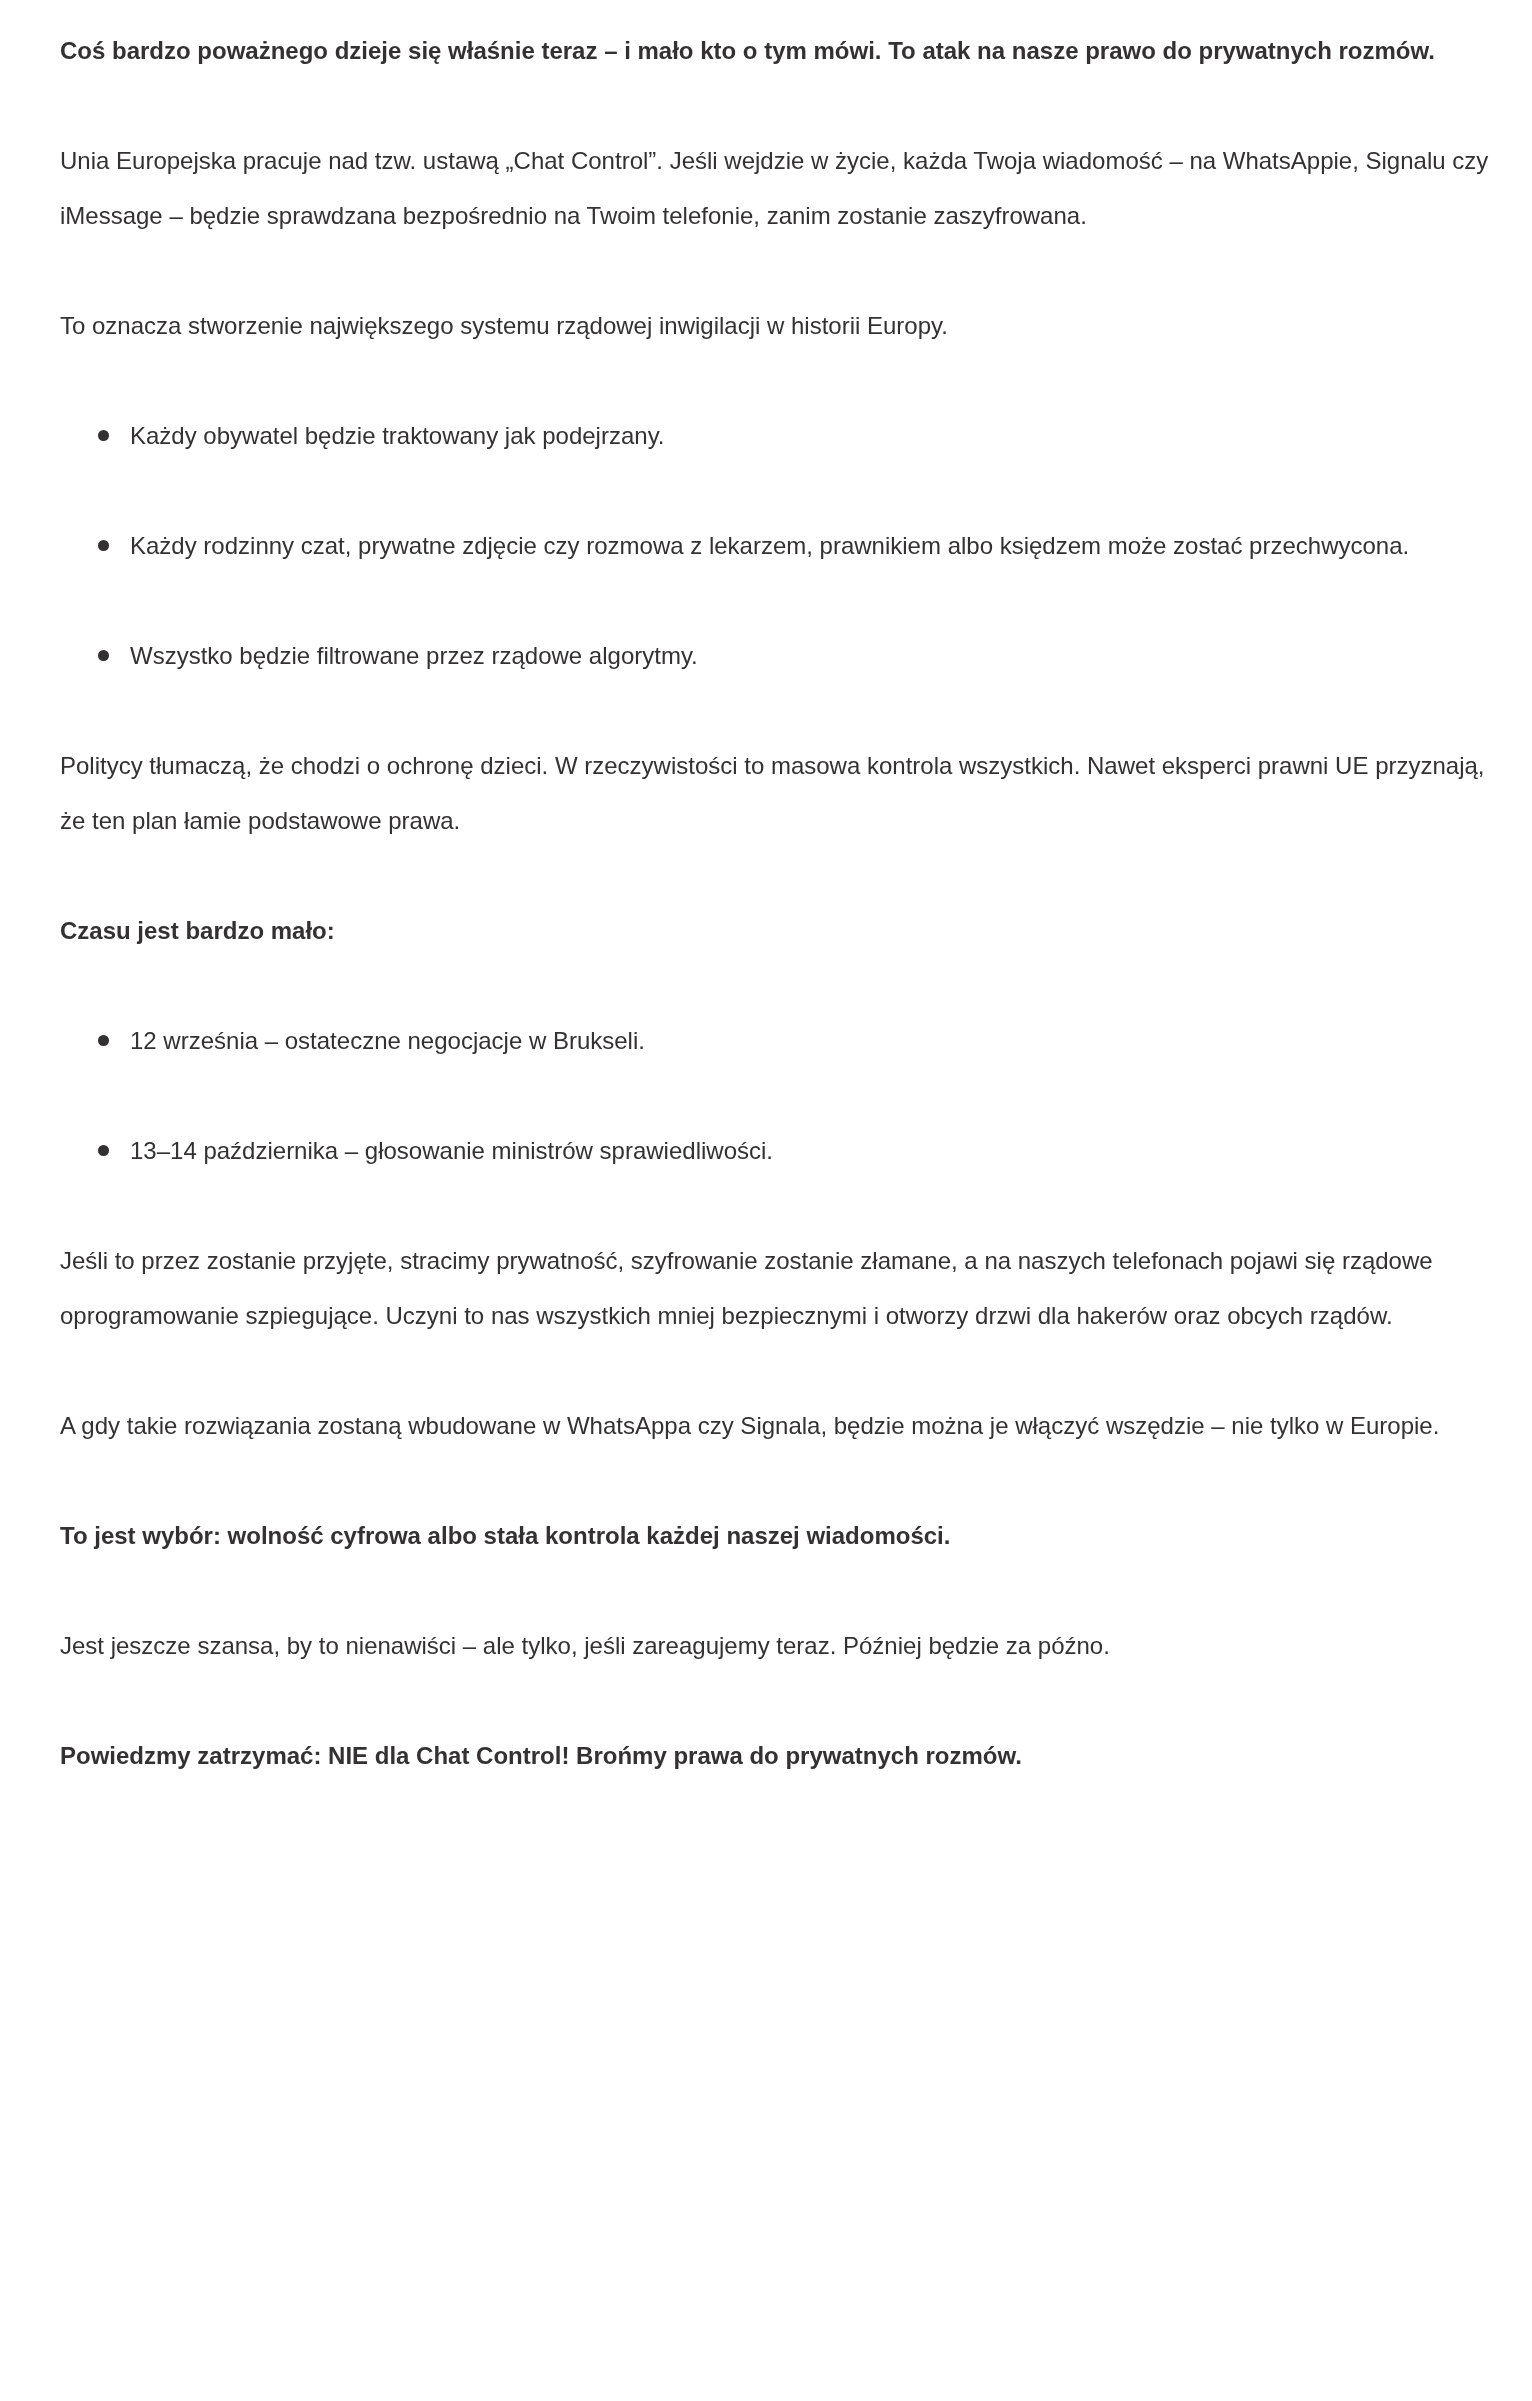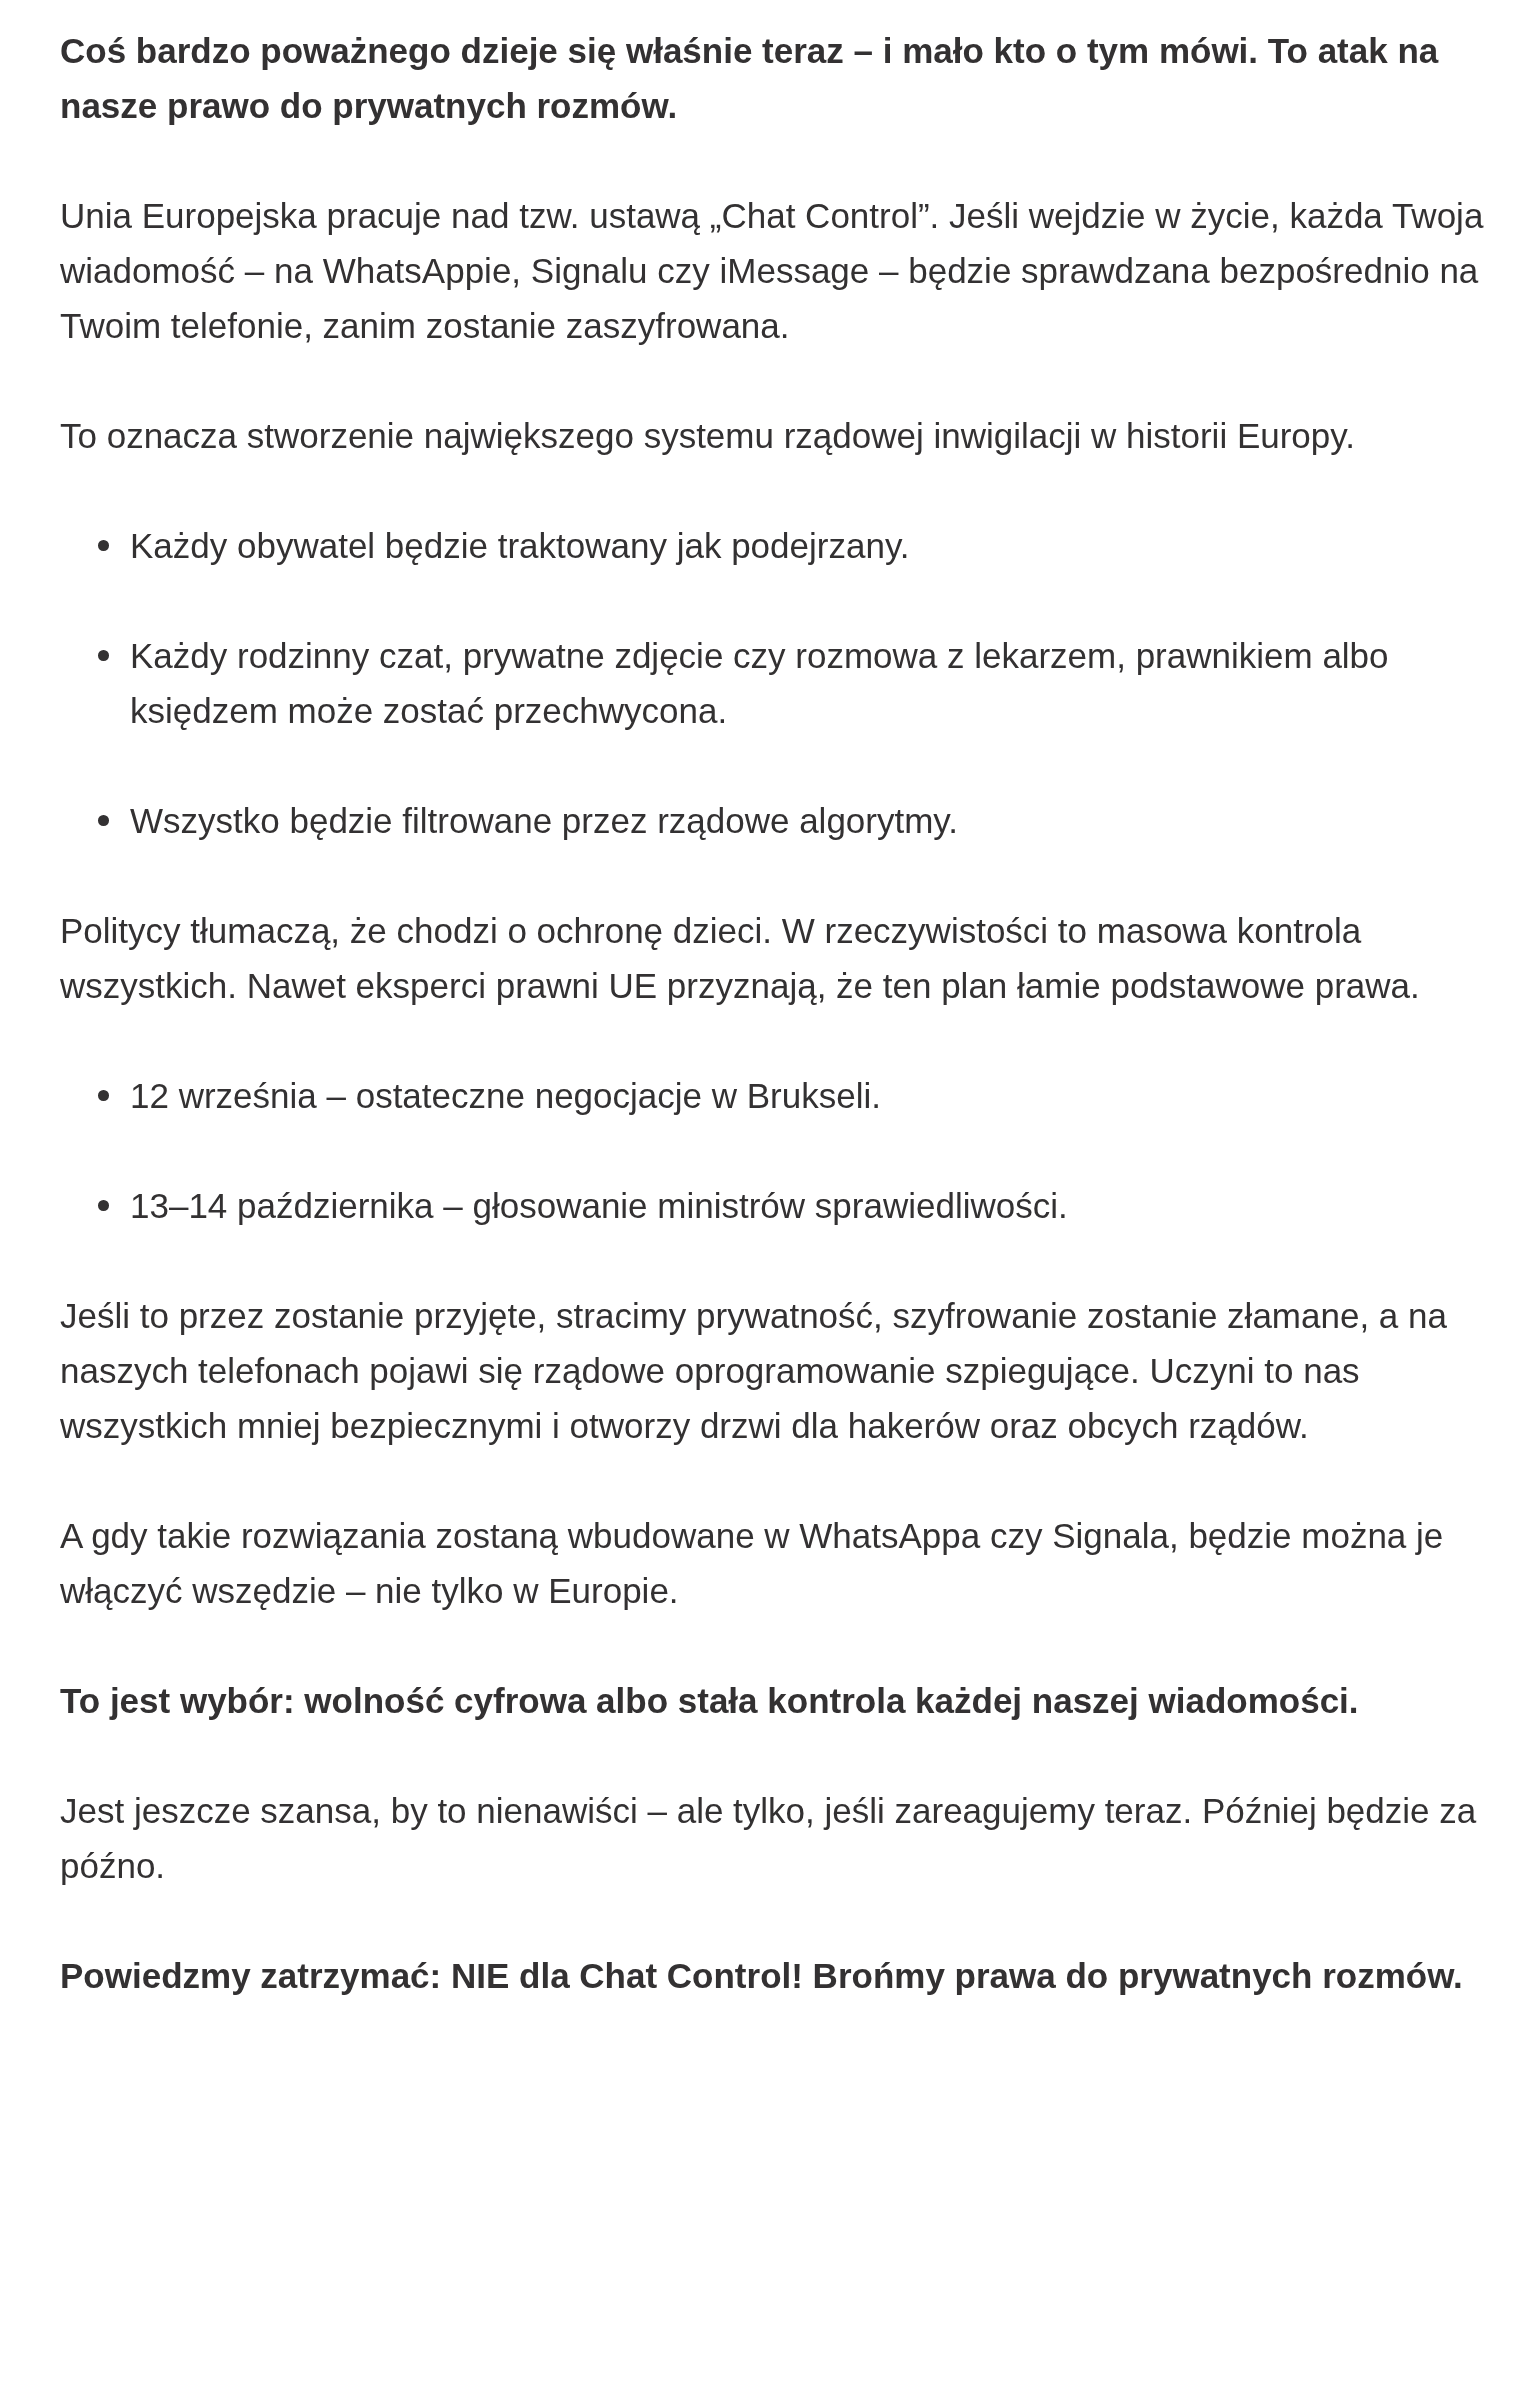--- a/index.html
+++ b/index.html
@@ -10,21 +10,21 @@
     body {
       width: 1532px;
       height: 2401px;
       overflow: hidden;
     }
     .article {
       box-sizing: border-box;
       padding: 23px 31px 0 60px;
       color: #333132;
       font-family: "Liberation Sans", sans-serif;
-      font-size: 35px;
+      font-size: 24px;
       line-height: 55px;
     }
     .article p {
       margin: 0 0 55px 0;
     }
     .article p.bold {
       font-weight: bold;
     }
     .article ul {
       margin: 0 0 55px 0;
@@ -69,20 +69,21 @@
     </li>
     <li>
       <span class="bullet"></span>
       <span>Wszystko będzie filtrowane przez rządowe algorytmy.</span>
     </li>
   </ul>
 
   <p>Politycy tłumaczą, że chodzi o ochronę dzieci. W rzeczywistości to masowa kontrola wszystkich. Nawet eksperci prawni UE przyznają, że ten plan łamie podstawowe prawa.</p>
 
 
+  <p class="bold">Czasu jest bardzo mało:</p>
 
   <ul>
     <li>
       <span class="bullet"></span>
       <span>12 września – ostateczne negocjacje w Brukseli.</span>
     </li>
     <li>
       <span class="bullet"></span>
       <span>13–14 października – głosowanie ministrów sprawiedliwości.</span>
     </li>

